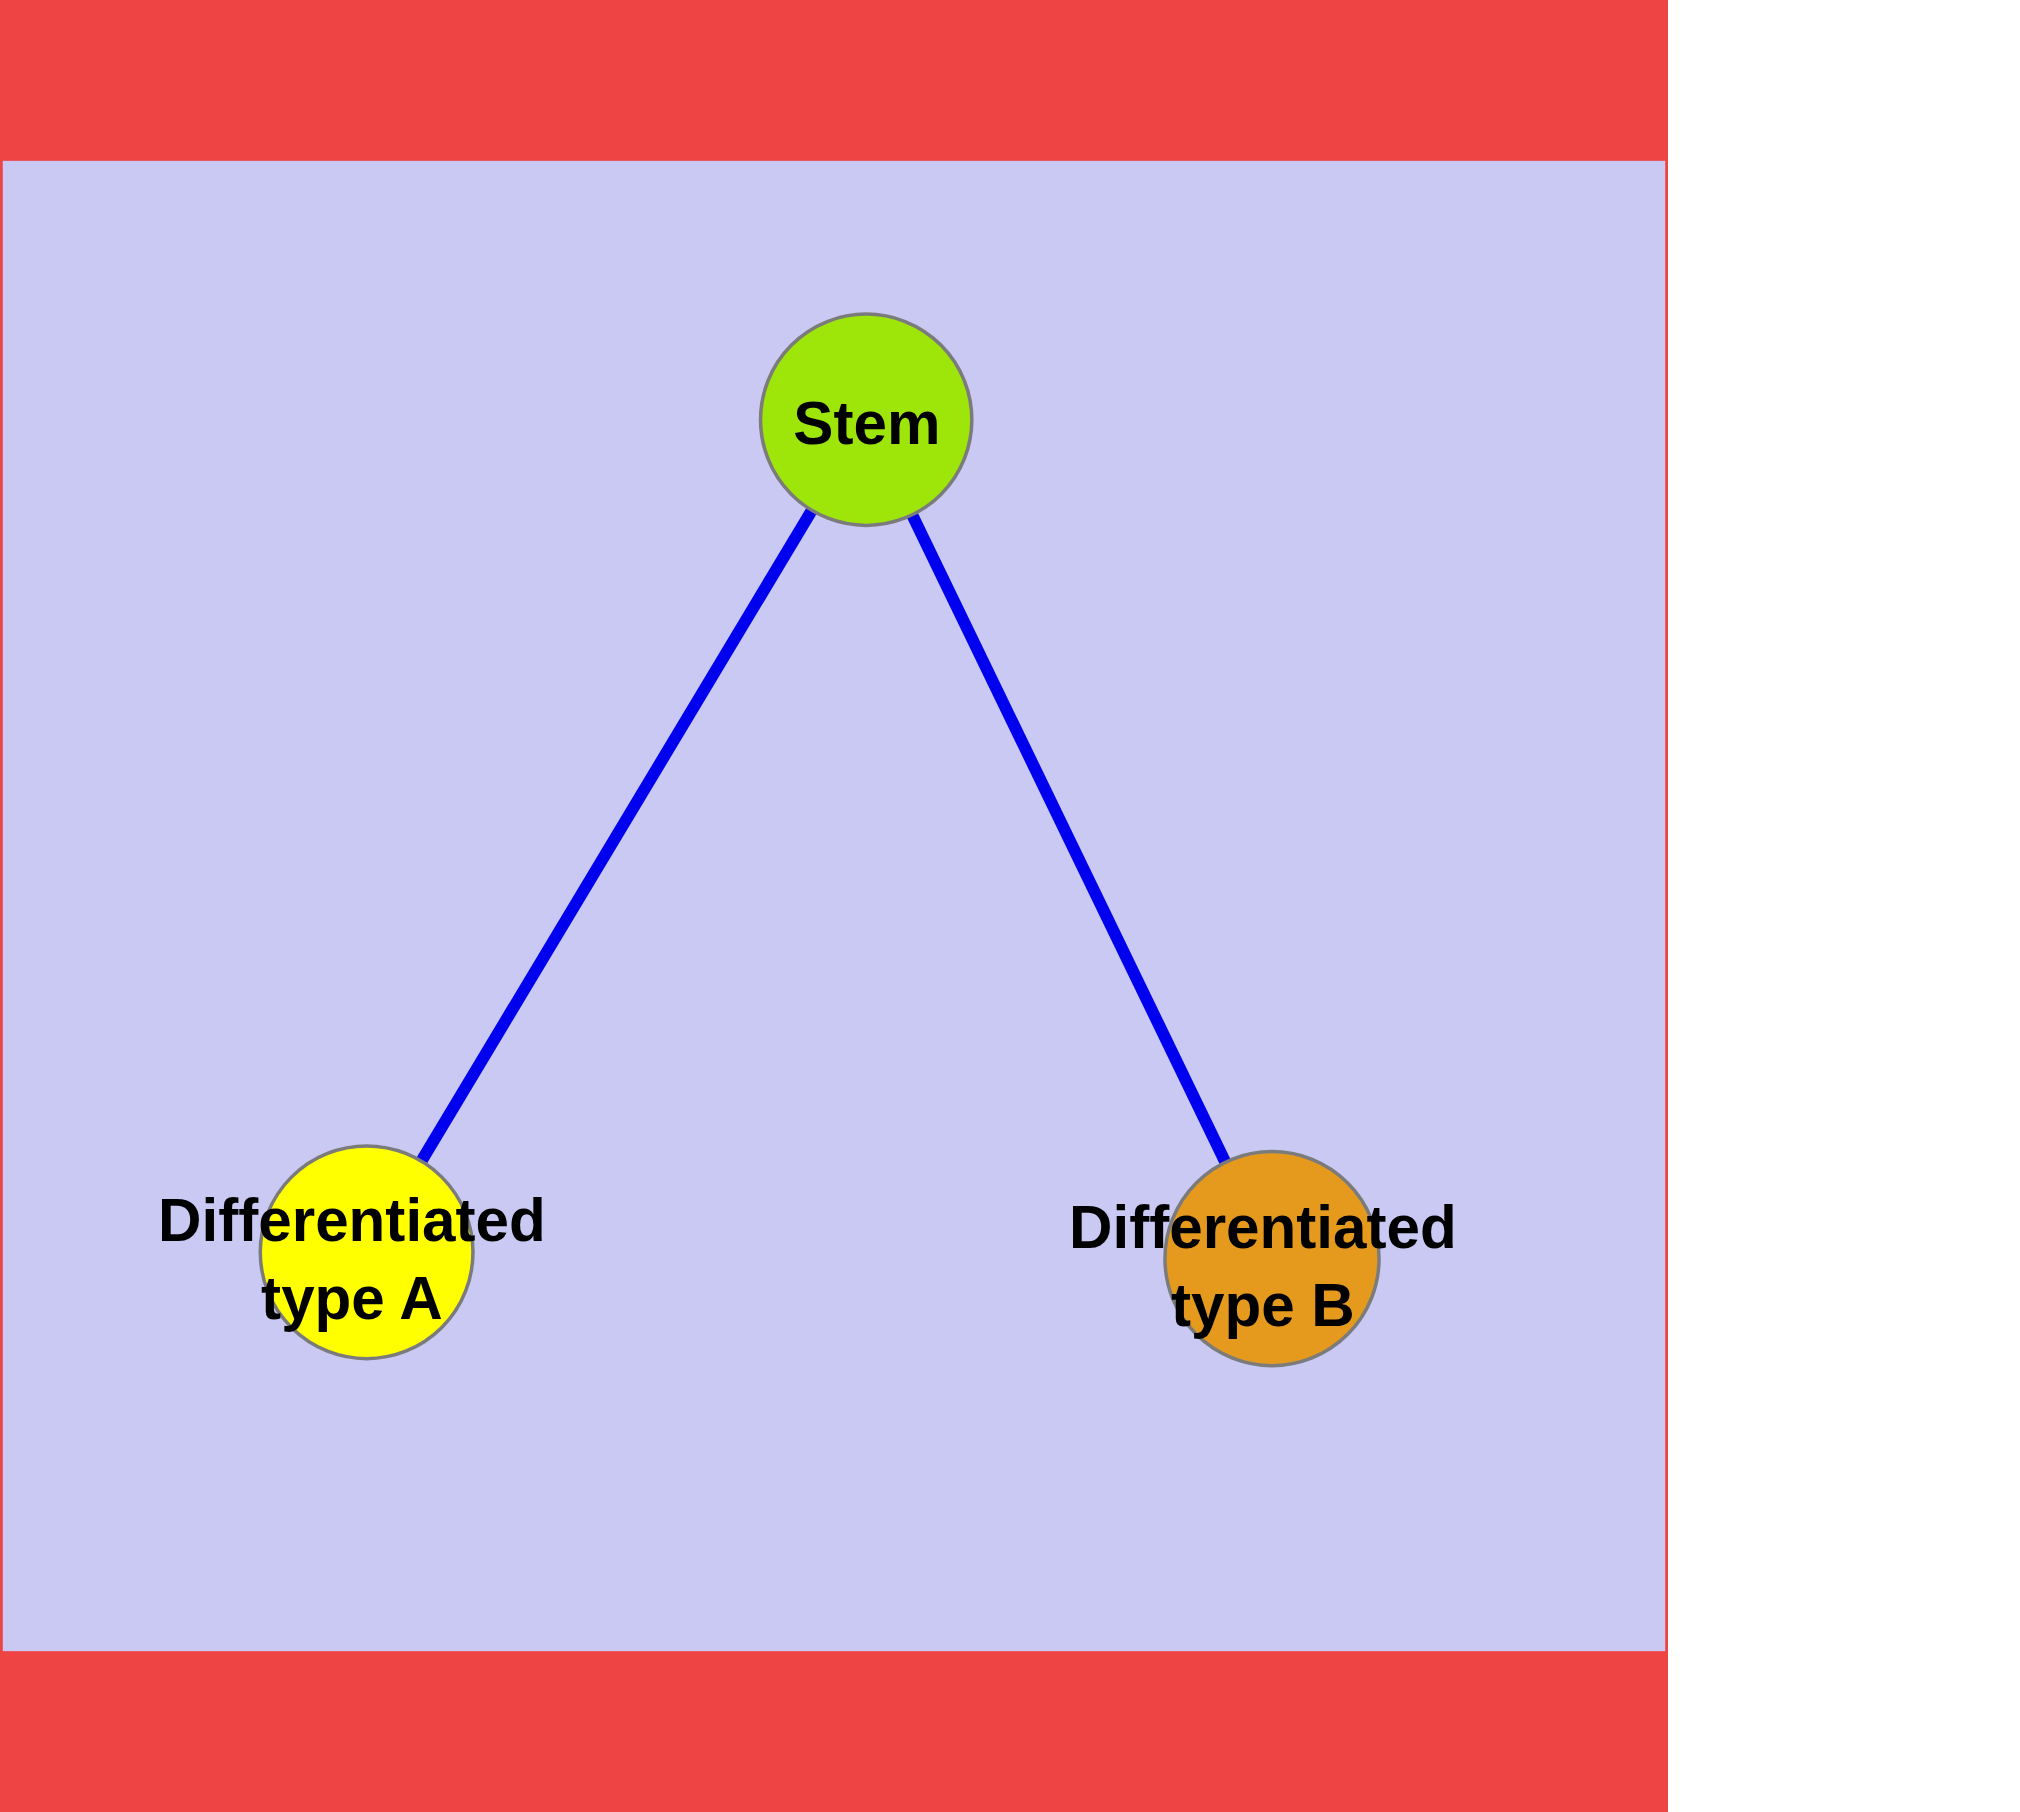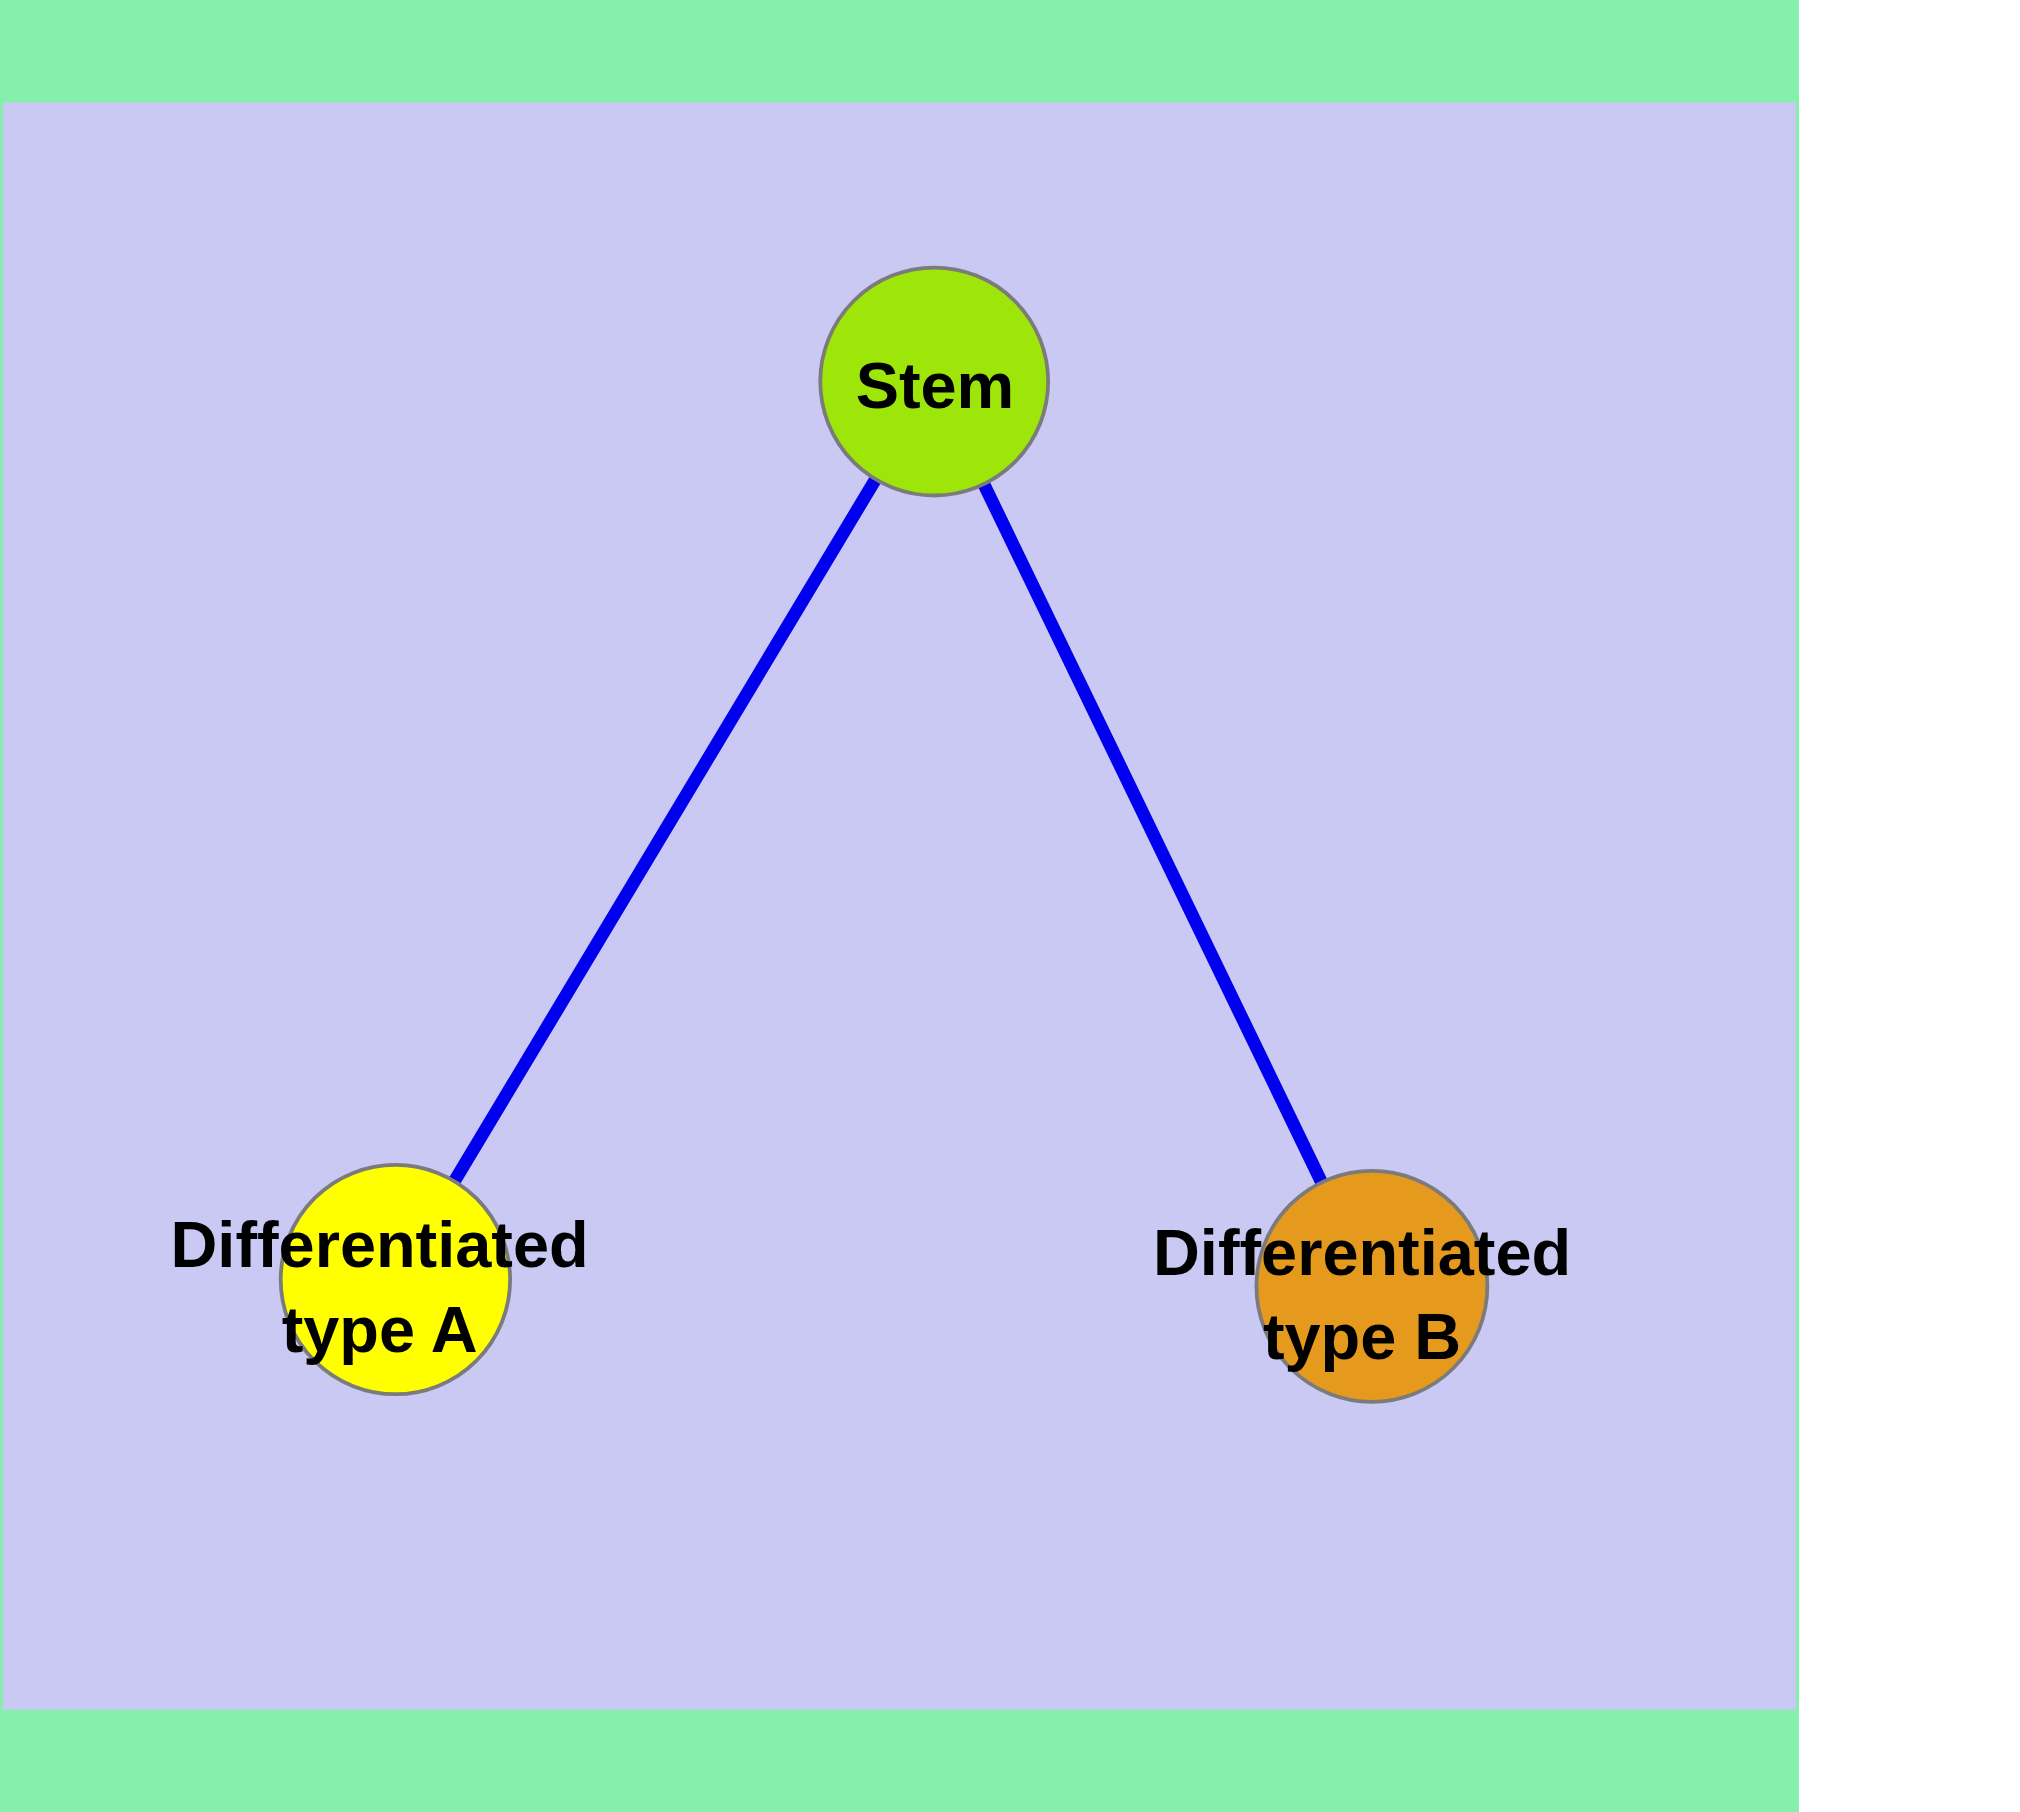--- a/index.html
+++ b/index.html
@@ -3,23 +3,23 @@
 <meta charset="utf-8">
 <title>Diagram</title>
 <style>
   html, body {
     margin: 0;
     padding: 0;
     background: #ffffff;
   }
   .stage {
     position: relative;
-    width: 1799px;
+    width: 1668px;
     height: 1812px;
-    background: #86efac;
+    background: #ef4444;
     overflow: hidden;
   }
   svg.graph {
     position: absolute;
     inset: 0;
     width: 100%;
     height: 100%;
     display: block;
   }
   svg.graph text {

